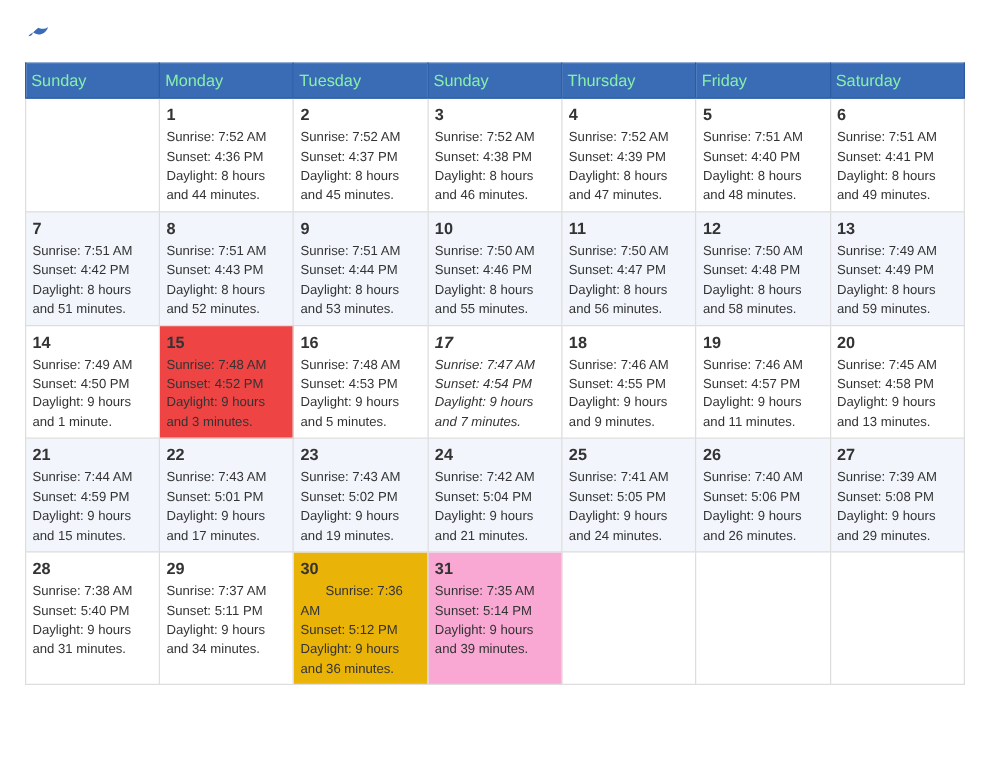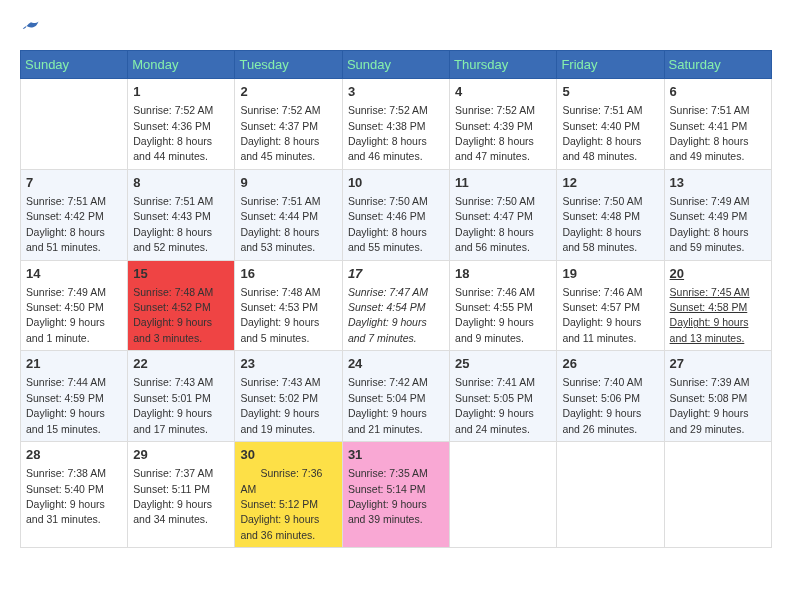--- a/index.html
+++ b/index.html
@@ -201,21 +201,21 @@
 Daylight: 9 hours
 and 7 minutes.</span></td>
         <td style="background-color: rgb(255, 255, 255);"><span class="day-num">18</span><span class="day-info" style="white-space: pre-line;">Sunrise: 7:46 AM
 Sunset: 4:55 PM
 Daylight: 9 hours
 and 9 minutes.</span></td>
         <td style="background-color: rgb(255, 255, 255);"><span class="day-num">19</span><span class="day-info" style="white-space: pre-line;">Sunrise: 7:46 AM
 Sunset: 4:57 PM
 Daylight: 9 hours
 and 11 minutes.</span></td>
-        <td style="background-color: rgb(255, 255, 255); text-decoration: underline;"><span class="day-num">20</span><span class="day-info" style="white-space: pre-line;">Sunrise: 7:45 AM
+        <td style="background-color: rgb(255, 255, 255);"><span class="day-num">20</span><span class="day-info" style="white-space: pre-line;">Sunrise: 7:45 AM
 Sunset: 4:58 PM
 Daylight: 9 hours
 and 13 minutes.</span></td>
       </tr>
       <tr>
         <td style="background-color: rgb(242, 246, 252);"><span class="day-num">21</span><span class="day-info" style="white-space: pre-line;">Sunrise: 7:44 AM
 Sunset: 4:59 PM
 Daylight: 9 hours
 and 15 minutes.</span></td>
         <td style="background-color: rgb(242, 246, 252);"><span class="day-num">22</span><span class="day-info" style="white-space: pre-line;">Sunrise: 7:43 AM
@@ -245,21 +245,21 @@
       </tr>
       <tr>
         <td style="background-color: rgb(255, 255, 255);"><span class="day-num">28</span><span class="day-info" style="white-space: pre-line;">Sunrise: 7:38 AM
 Sunset: 5:40 PM
 Daylight: 9 hours
 and 31 minutes.</span></td>
         <td style="background-color: rgb(255, 255, 255);"><span class="day-num">29</span><span class="day-info" style="white-space: pre-line;">Sunrise: 7:37 AM
 Sunset: 5:11 PM
 Daylight: 9 hours
 and 34 minutes.</span></td>
-        <td style="background-color: #fde047;"><span class="day-num">30</span><span class="day-info" style="white-space: pre-line; margin-left: 20px;">Sunrise: 7:36 AM
+        <td style="background-color: #eab308;"><span class="day-num">30</span><span class="day-info" style="white-space: pre-line; margin-left: 20px;">Sunrise: 7:36 AM
 Sunset: 5:12 PM
 Daylight: 9 hours
 and 36 minutes.</span></td>
         <td style="background-color: #f9a8d4;"><span class="day-num">31</span><span class="day-info" style="white-space: pre-line;">Sunrise: 7:35 AM
 Sunset: 5:14 PM
 Daylight: 9 hours
 and 39 minutes.</span></td>
         <td class="empty-cell"></td>
         <td class="empty-cell"></td>
         <td class="empty-cell"></td>

